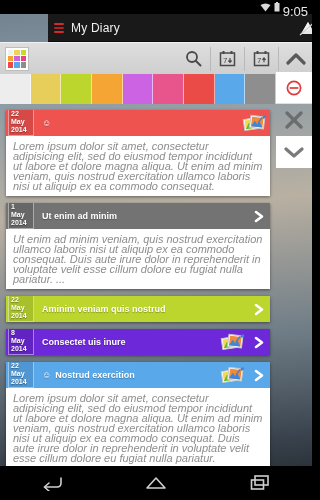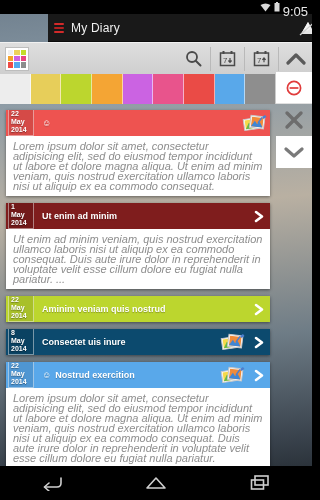--- a/index.html
+++ b/index.html
@@ -325,21 +325,21 @@
             </g>
             <path d="M20 3 L23 1 L24.5 3 L21.5 5 Z" fill="#4a7fd0"></path>
             <line x1="20" y1="3.5" x2="16" y2="9" stroke="#4a7fd0" stroke-width="1.4"></line>
           </svg>
         </span>
       </div>
       <div class="entry-body">Lorem ipsum dolor sit amet, consectetur adipisicing elit, sed do eiusmod tempor incididunt ut labore et dolore magna aliqua. Ut enim ad minim veniam, quis nostrud exercitation ullamco laboris nisi ut aliquip ex ea commodo consequat.</div>
     </div>
 
     <div class="entry">
-      <div class="entry-head" style="background:#7f1d1d">
+      <div class="entry-head" style="background:#737373">
         <span class="date-badge">
           <span class="d">1</span><br>
           <span class="m">May</span><br>
           <span class="y">2014</span>
         </span>
         <span class="entry-title">
           <span>Ut enim ad minim</span>
         </span>
         <span class="chev">
           <svg width="13" height="13" viewBox="0 0 13 13">
@@ -362,21 +362,21 @@
         </span>
         <span class="chev">
           <svg width="13" height="13" viewBox="0 0 13 13">
               <path d="M3 2 L9 6.5 L3 11" fill="none" stroke="#fff" stroke-width="2.6" stroke-linecap="round" stroke-linejoin="round"></path>
             </svg>
         </span>
       </div>
     </div>
 
     <div class="entry">
-      <div class="entry-head" style="background:#0c4a6e">
+      <div class="entry-head" style="background:#6d28d9">
         <span class="date-badge">
           <span class="d">8</span><br>
           <span class="m">May</span><br>
           <span class="y">2014</span>
         </span>
         <span class="entry-title">
           <span>Consectet uis inure</span>
         </span>
         <span class="attach">
           <svg width="26" height="19" viewBox="0 0 26 19">

